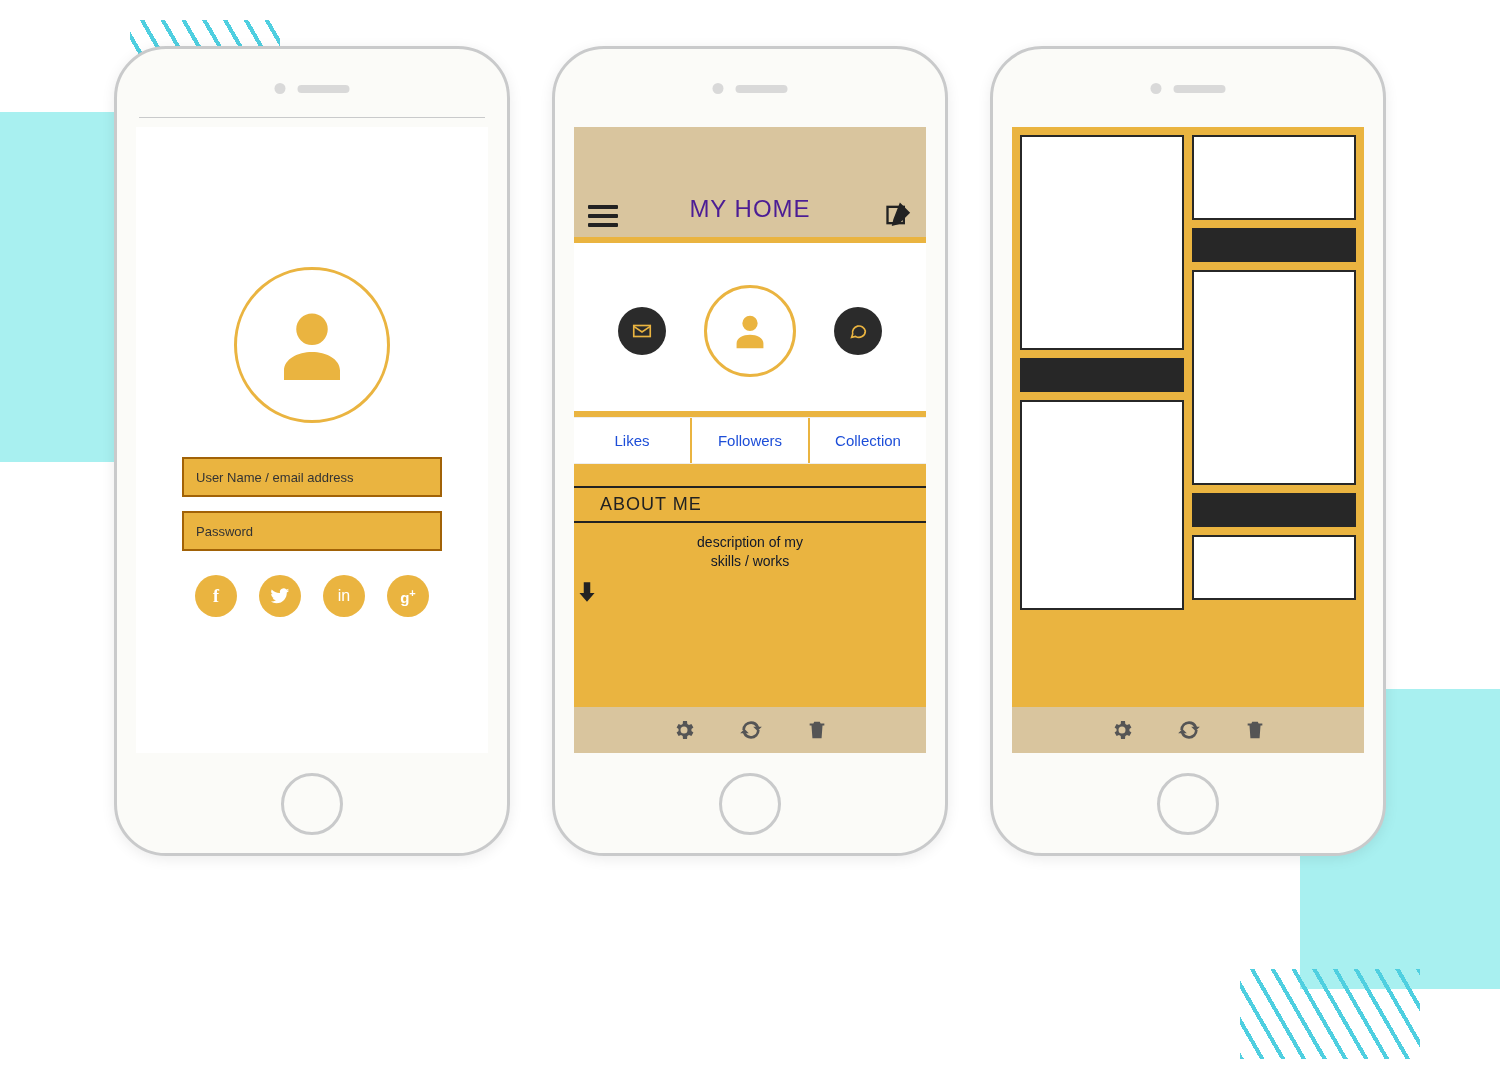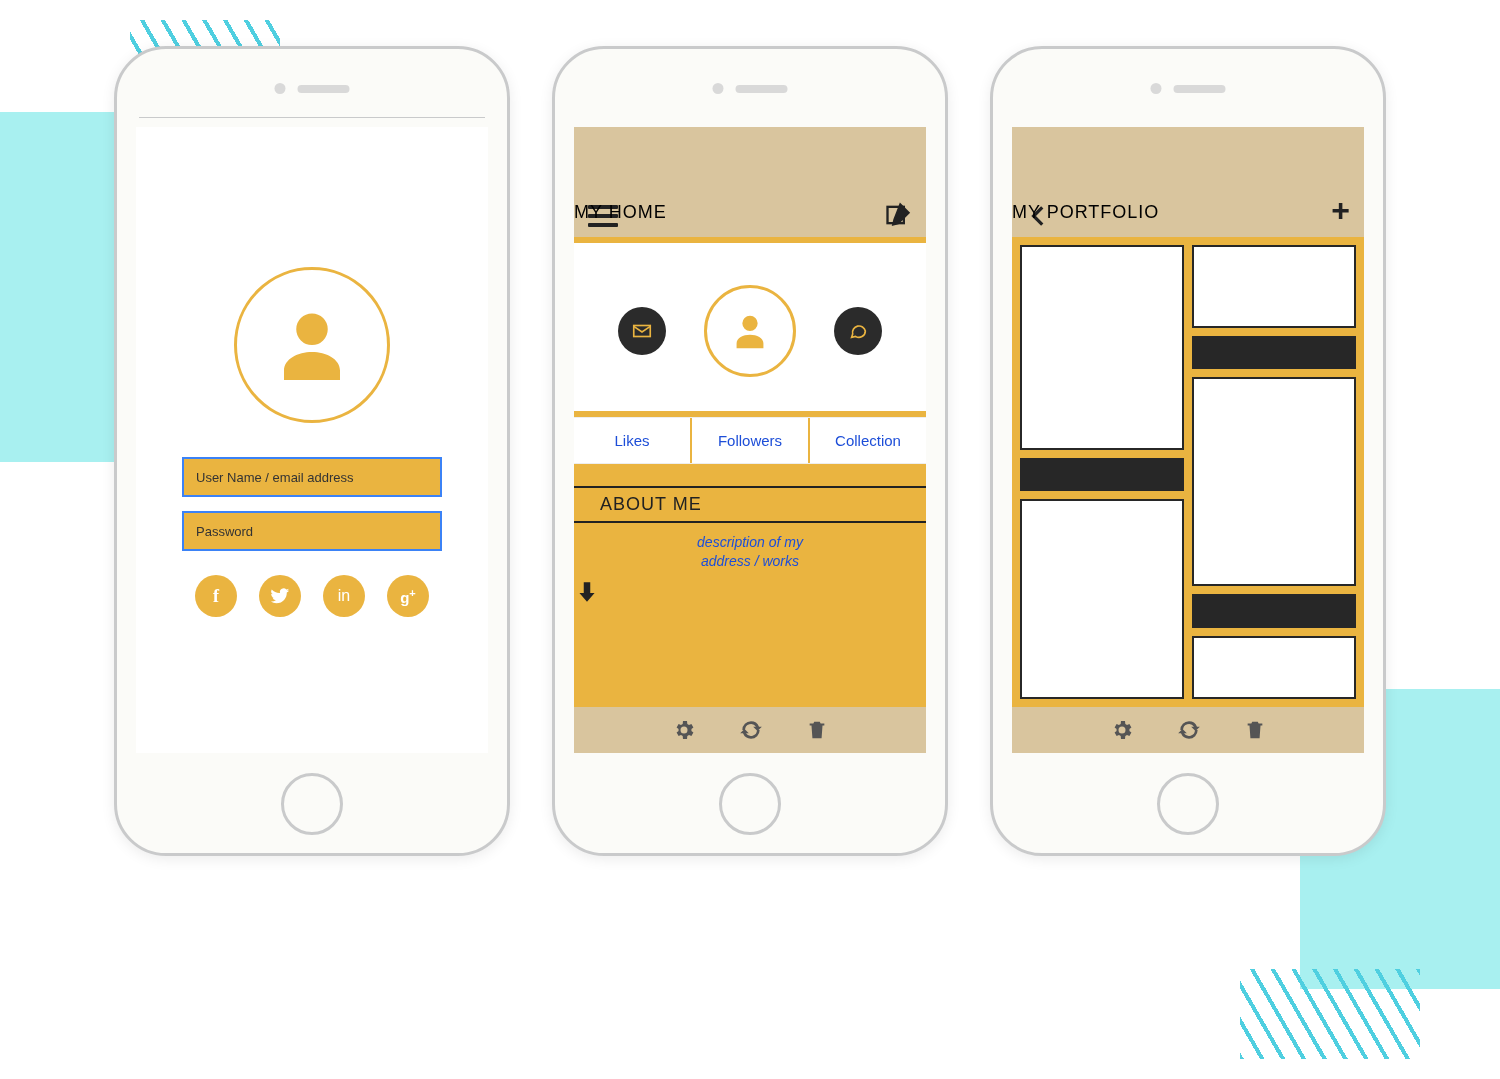--- a/index.html
+++ b/index.html
@@ -40,46 +40,46 @@
 }
 
 
 .avatar-ring{
   width:156px;height:156px;border:3px solid var(--accent);border-radius:50%;
   margin:140px auto 34px;display:flex;align-items:center;justify-content:center;
 }
 .avatar-glyph{fill:var(--accent)}
 .login-field{
   display:block;margin:0 auto 14px;width:260px;height:40px;background:var(--accent);
-  border:2px solid #3b82f6;padding:0 12px;font-size:13px;color:#333;
+  border:2px solid #a16207;padding:0 12px;font-size:13px;color:#333;
 }
 .login-field::placeholder{color:#333}
 .socials{display:flex;gap:22px;justify-content:center;margin-top:24px}
 .soc{width:42px;height:42px;border-radius:50%;background:var(--accent);display:flex;align-items:center;justify-content:center;color:#fff;font-weight:700;font-size:18px}
 
 
 .nav{height:110px;background:var(--tan);position:relative}
-.nav-title{position:absolute;left:0;right:0;bottom:14px;font-size:18px;letter-spacing:1px;color:#000000}
+.nav-title{position:absolute;left:0;right:0;bottom:14px;text-align:center;font-size:24px;letter-spacing:1px;color:#4c1d95}
 .hamb{position:absolute;left:14px;bottom:10px;display:flex;flex-direction:column;gap:5px}
 .hamb span{width:30px;height:4px;background:#222;border-radius:1px}
 .edit{position:absolute;right:14px;bottom:8px}
 .strip{height:6px;background:var(--accent)}
 
 .hero{background:#fff;padding:42px 0 34px;position:relative}
 .hero-row{display:flex;align-items:center;justify-content:center;gap:38px}
 .blob{width:48px;height:48px;border-radius:50%;background:var(--dark);display:flex;align-items:center;justify-content:center}
 .hero-avatar{width:92px;height:92px;border:3px solid var(--accent);border-radius:50%;display:flex;align-items:center;justify-content:center}
 
 .tabs{display:flex;background:#fff;border-top:1px solid #eee;border-bottom:1px solid #eee}
 .tab{flex:1;text-align:center;padding:14px 4px;font-size:15px;color:#1d4ed8;position:relative}
 .tab+.tab{border-left:2px solid var(--accent)}
 
 .about{background:var(--accent);flex:1;padding:22px 0 0;display:flex;flex-direction:column;}
 .about-title{font-size:18px;letter-spacing:1px;color:#222;border-top:2px solid #222;border-bottom:2px solid #222;padding:6px 26px}
-.about-desc{font-size:14px;font-style:italic;color:#1d4ed8;text-align:center;margin:10px 0 4px;line-height:1.35}
+.about-desc{font-size:14px;color:#0f172a;text-align:center;margin:10px 0 4px;line-height:1.35}
 .about-desc-line{display:block}
 .arrow-down{margin-top:2px}
 
 .toolbar{height:46px;background:var(--tan);display:flex;align-items:center;justify-content:center;gap:42px}
 .tool{color:#555}
 
 .p2-screen{display:flex;flex-direction:column;overflow:hidden}
 
 
 .nav .back{position:absolute;left:14px;bottom:8px}
@@ -183,21 +183,21 @@
     <div class="strip"></div>
     <div class="tabs">
       <div class="tab">Likes</div>
       <div class="tab">Followers</div>
       <div class="tab">Collection</div>
     </div>
     <div class="about">
       <div class="about-title">ABOUT ME</div>
       <div class="about-desc">
         <span class="about-desc-line">description of my</span>
-        <span class="about-desc-line">address / works</span>
+        <span class="about-desc-line">skills / works</span>
       </div>
       <svg class="arrow-down" width="26" height="30" viewBox="0 0 24 24">
             <path fill="#222" d="M9 3h6v10h4l-7 8-7-8h4Z"></path>
           </svg>
     </div>
     <div class="toolbar">
       <svg class="tool" width="24" height="24" viewBox="0 0 24 24">
             <path fill="#555" d="m19.4 13 .1-1-.1-1 2-1.6-2-3.4-2.4.9a7 7 0 0 0-1.7-1L15 3h-4l-.3 2.9a7 7 0 0 0-1.7 1l-2.4-.9-2 3.4L6.6 11l-.1 1 .1 1-2 1.6 2 3.4 2.4-.9a7 7 0 0 0 1.7 1L11 21h4l.3-2.9a7 7 0 0 0 1.7-1l2.4.9 2-3.4ZM12 15.5A3.5 3.5 0 1 1 15.5 12 3.5 3.5 0 0 1 12 15.5Z"></path>
           </svg>
       <svg class="tool" width="26" height="26" viewBox="0 0 24 24">
@@ -210,29 +210,20 @@
   </div>
   <div class="home-btn"></div>
 </div>
 
 <div class="phone">
   <div class="speaker">
         <span class="cam"></span>
         <span class="grille"></span>
       </div>
   <div class="screen p3-screen">
-    <div class="nav">
-      <div class="back">
-        <svg width="26" height="26" viewBox="0 0 24 24" fill="none" stroke="#222" stroke-width="3">
-              <path d="M15 4 7 12l8 8"></path>
-            </svg>
-      </div>
-      <div class="nav-title">MY PORTFOLIO</div>
-      <div class="plus">+</div>
-    </div>
     <div class="gal">
       <div class="col">
         <div class="card h-lg"></div>
         <div class="bar"></div>
         <div class="card" style="height:210px"></div>
       </div>
       <div class="col">
         <div class="card h-a"></div>
         <div class="bar"></div>
         <div class="card h-b"></div>

